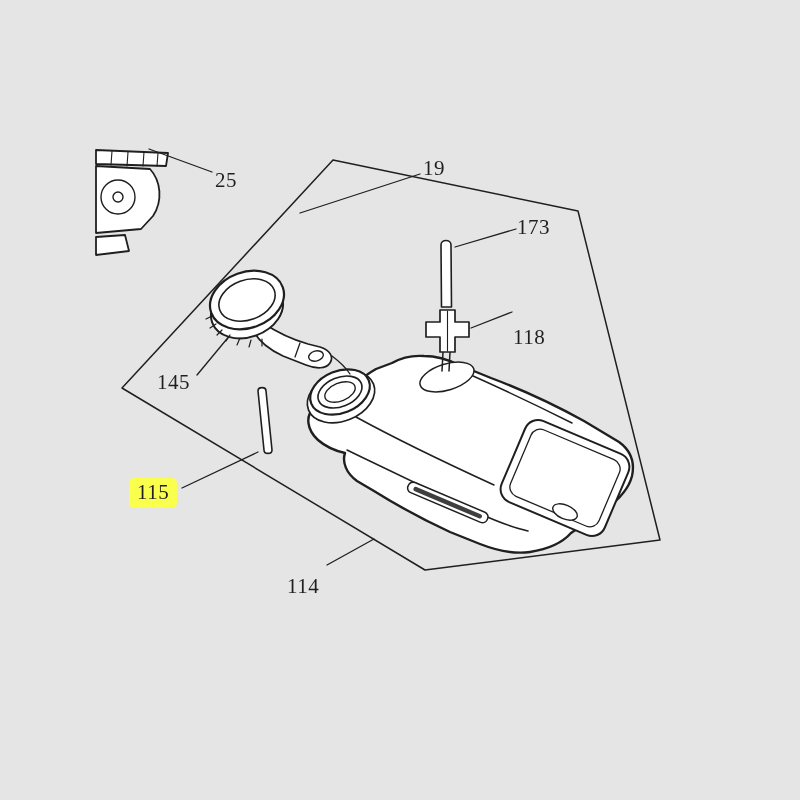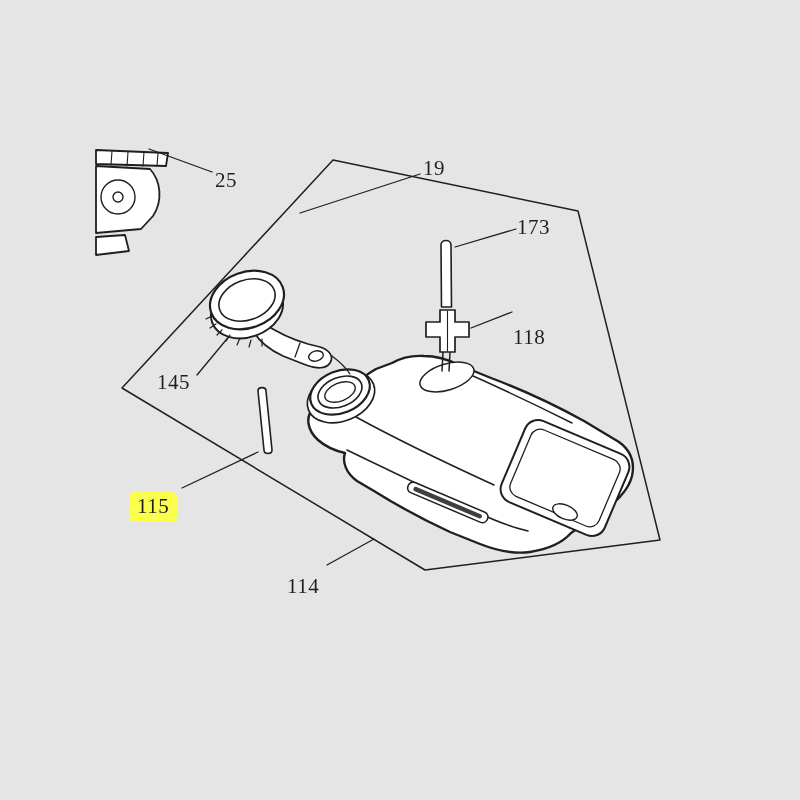--- a/index.html
+++ b/index.html
@@ -139,16 +139,16 @@
     <g>
       <path class="ln fw" stroke-width="1.6" d="M258,391 C258,386.5 266,386.5 266,391 L272,450 C272,454.5 264,454.5 264,450 Z"></path>
     </g>
   </svg>
 
   <div class="label" style="left:215px;top:168px;">25</div>
   <div class="label" style="left:423px;top:156px;">19</div>
   <div class="label" style="left:517px;top:215px;">173</div>
   <div class="label" style="left:513px;top:297px;margin-top:28px;">118</div>
   <div class="label" style="left:157px;top:370px;">145</div>
-  <div class="label highlight" style="left:129px;top:492px;">115</div>
+  <div class="label highlight" style="left:129px;top:478px;">115</div>
   <div class="label" style="left:287px;top:574px;">114</div>
 
 </div>
 
 </body></html>

